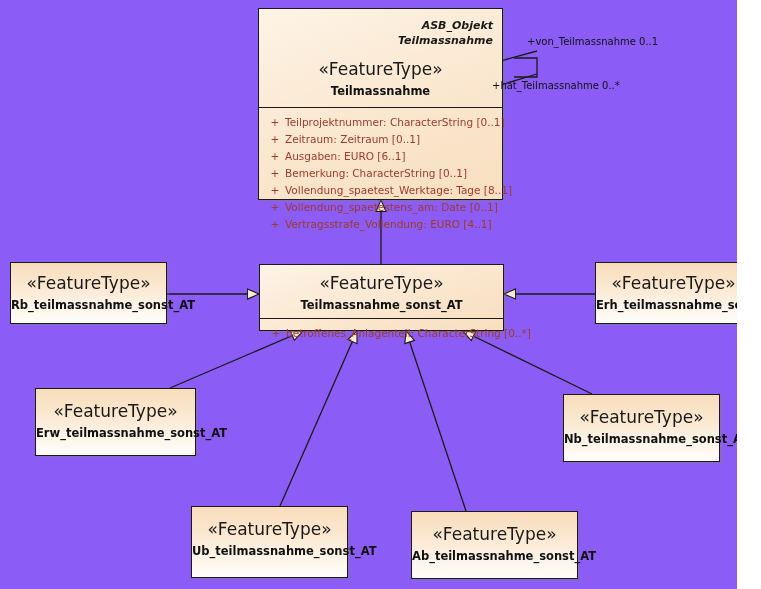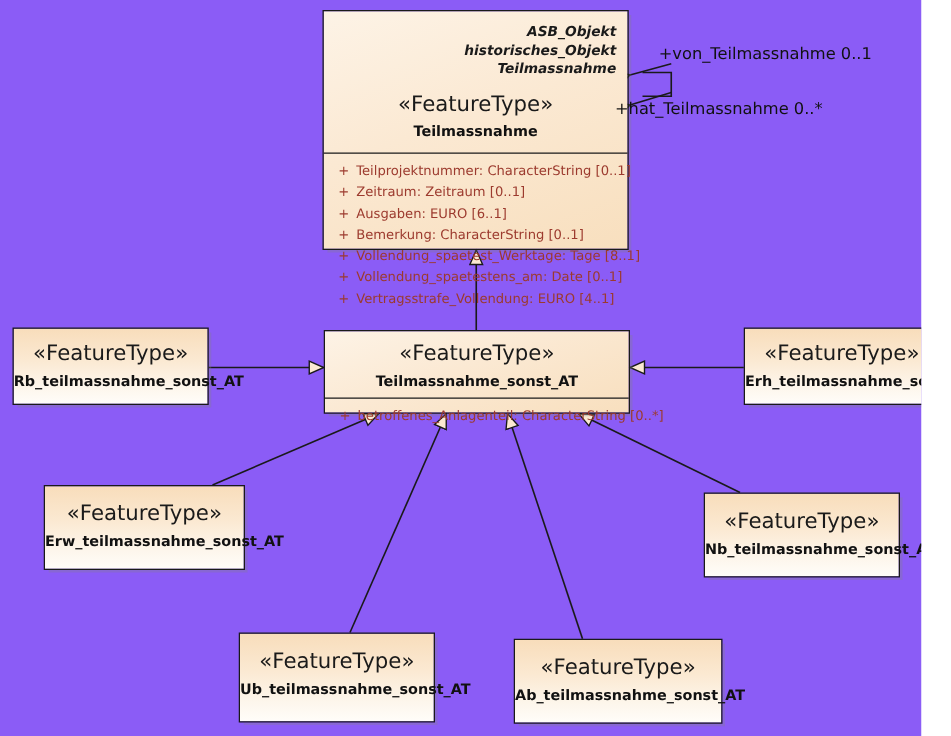--- a/index.html
+++ b/index.html
@@ -90,21 +90,21 @@
     text-align: center;
     color: #9c3a2e;
   }
   .attr-text {
     color: #9c3a2e;
   }
 
   
   .role-label {
     position: absolute;
-    font-size: 13px;
+    font-size: 10px;
     color: #111111;
     white-space: nowrap;
     z-index: 3;
   }
 </style>
 </head>
 <body>
 
 <div id="diagram">
 
@@ -153,21 +153,20 @@
 
     <g>
       <path d="M592,394 L463,331" fill="none" stroke="#1a1a1a" stroke-width="1.3" marker-end="url(#gen-tri)"></path>
     </g>
   </svg>
 
   <div class="uml-class" style="left:258px; top:8px; width:245px; height:192px;">
     <div class="class-header">
       <div class="stereotypes">
         <div class="stereotype-super">ASB_Objekt</div>
-        <div class="stereotype-super">historisches_Objekt</div>
         <div class="stereotype-super">Teilmassnahme</div>
       </div>
       <div style="margin-top:9px;">
         <div class="ft-label">«FeatureType»</div>
         <div class="class-name">Teilmassnahme</div>
       </div>
     </div>
     <div class="compartment-divider attributes" style="margin-top:8px;">
       <div class="attr-row">
         <span class="attr-vis">+</span>

